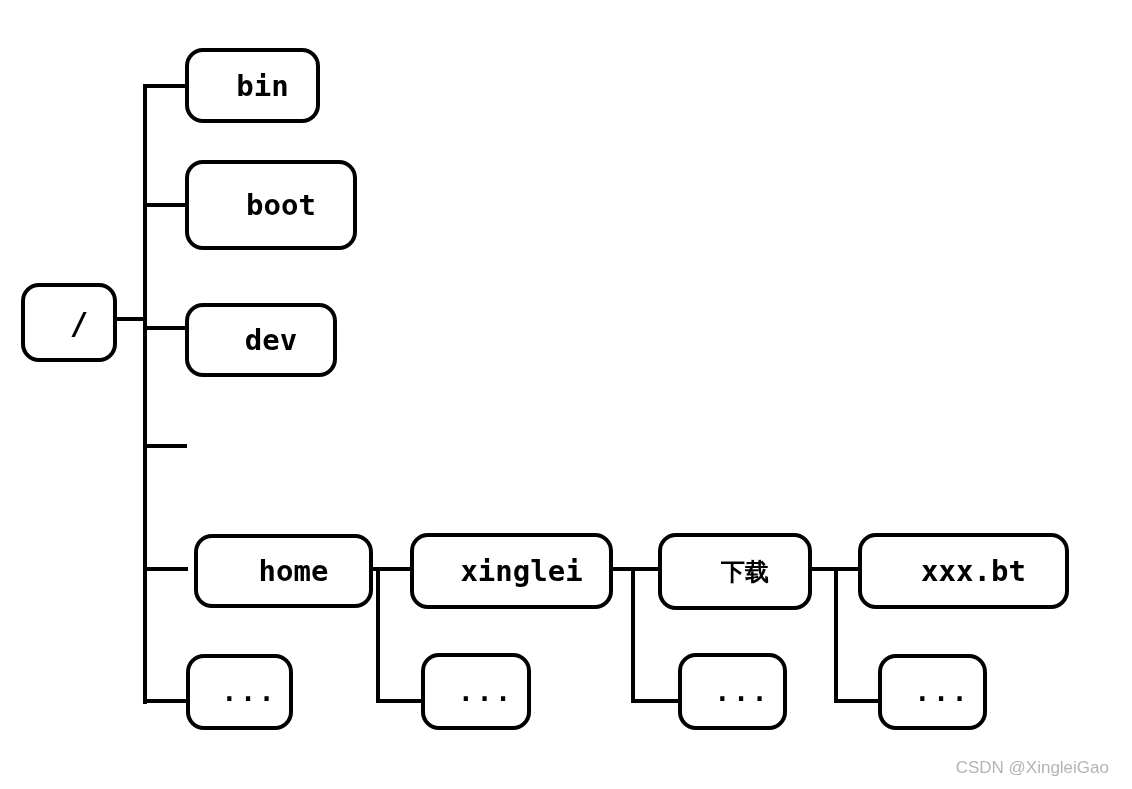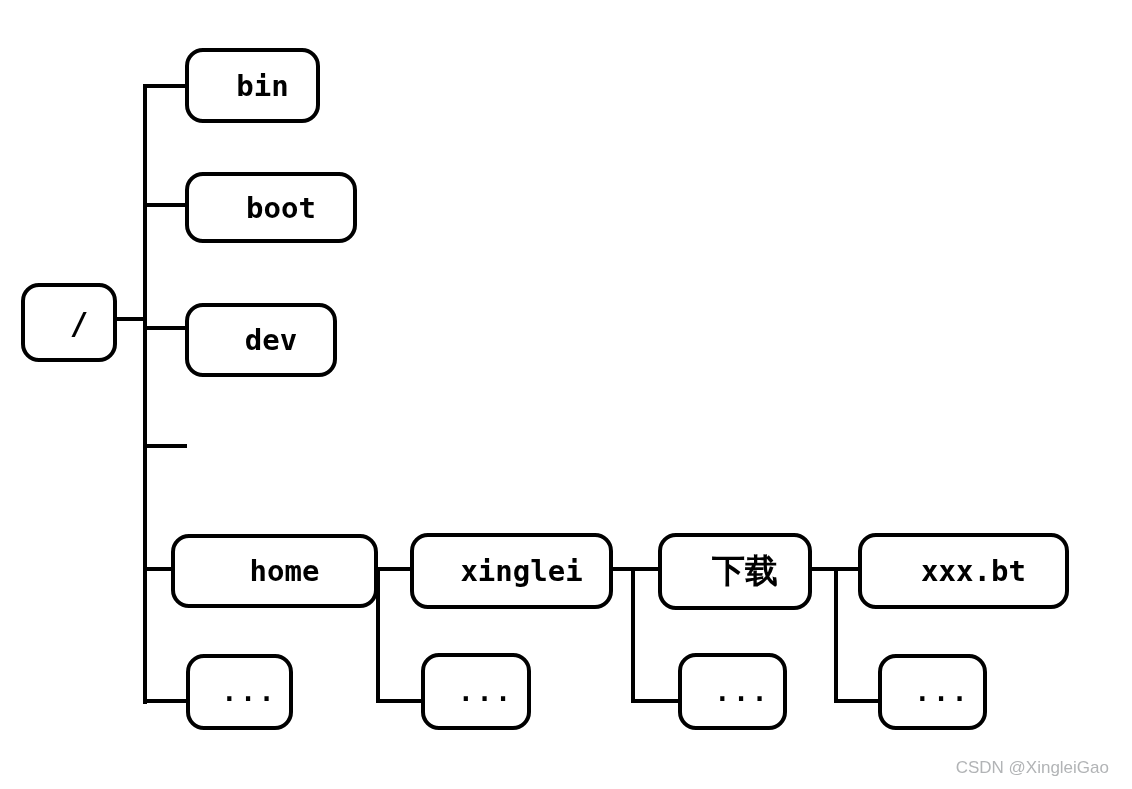--- a/index.html
+++ b/index.html
@@ -30,21 +30,21 @@
     color: #000000;
     white-space: nowrap;
     z-index: 2;
     padding-left: 20px;
   }
   .node.root-node {
     font-size: 31px;
   }
   .node.cjk {
     font-family: "DejaVu Sans", sans-serif;
-    font-size: 33px;
+    font-size: 24px;
   }
   .node.dots {
     font-size: 26px;
     letter-spacing: 3px;
   }
   .line {
     position: absolute;
     background: #000000;
     z-index: 1;
   }
@@ -81,26 +81,26 @@
   <div class="line" style="left:633px;top:699px;width:47px;height:4px"></div>
 
   <div class="line" style="left:810px;top:567px;width:50px;height:4px"></div>
   <div class="line" style="left:834px;top:567px;width:4px;height:136px"></div>
   <div class="line" style="left:836px;top:699px;width:44px;height:4px"></div>
 
   <div class="node root-node" style="left:21px;top:283px;width:96px;height:79px">/</div>
 
   <div class="node" style="left:185px;top:48px;width:135px;height:75px">bin</div>
 
-  <div class="node" style="left:185px;top:172px;width:172px;height:71px">boot</div>
+  <div class="node" style="left:185px;top:160px;width:172px;height:90px">boot</div>
 
   <div class="node" style="left:185px;top:303px;width:152px;height:74px">dev</div>
 
 
-  <div class="node" style="left:171px;top:534px;width:207px;height:74px">home</div>
+  <div class="node" style="left:194px;top:534px;width:179px;height:74px">home</div>
 
   <div class="node dots" style="left:186px;top:654px;width:107px;height:76px">...</div>
 
   <div class="node" style="left:410px;top:533px;width:203px;height:76px">xinglei</div>
 
   <div class="node dots" style="left:421px;top:653px;width:110px;height:77px">...</div>
 
   <div class="node cjk" style="left:658px;top:533px;width:154px;height:77px">下载</div>
 
   <div class="node dots" style="left:678px;top:653px;width:109px;height:77px">...</div>

